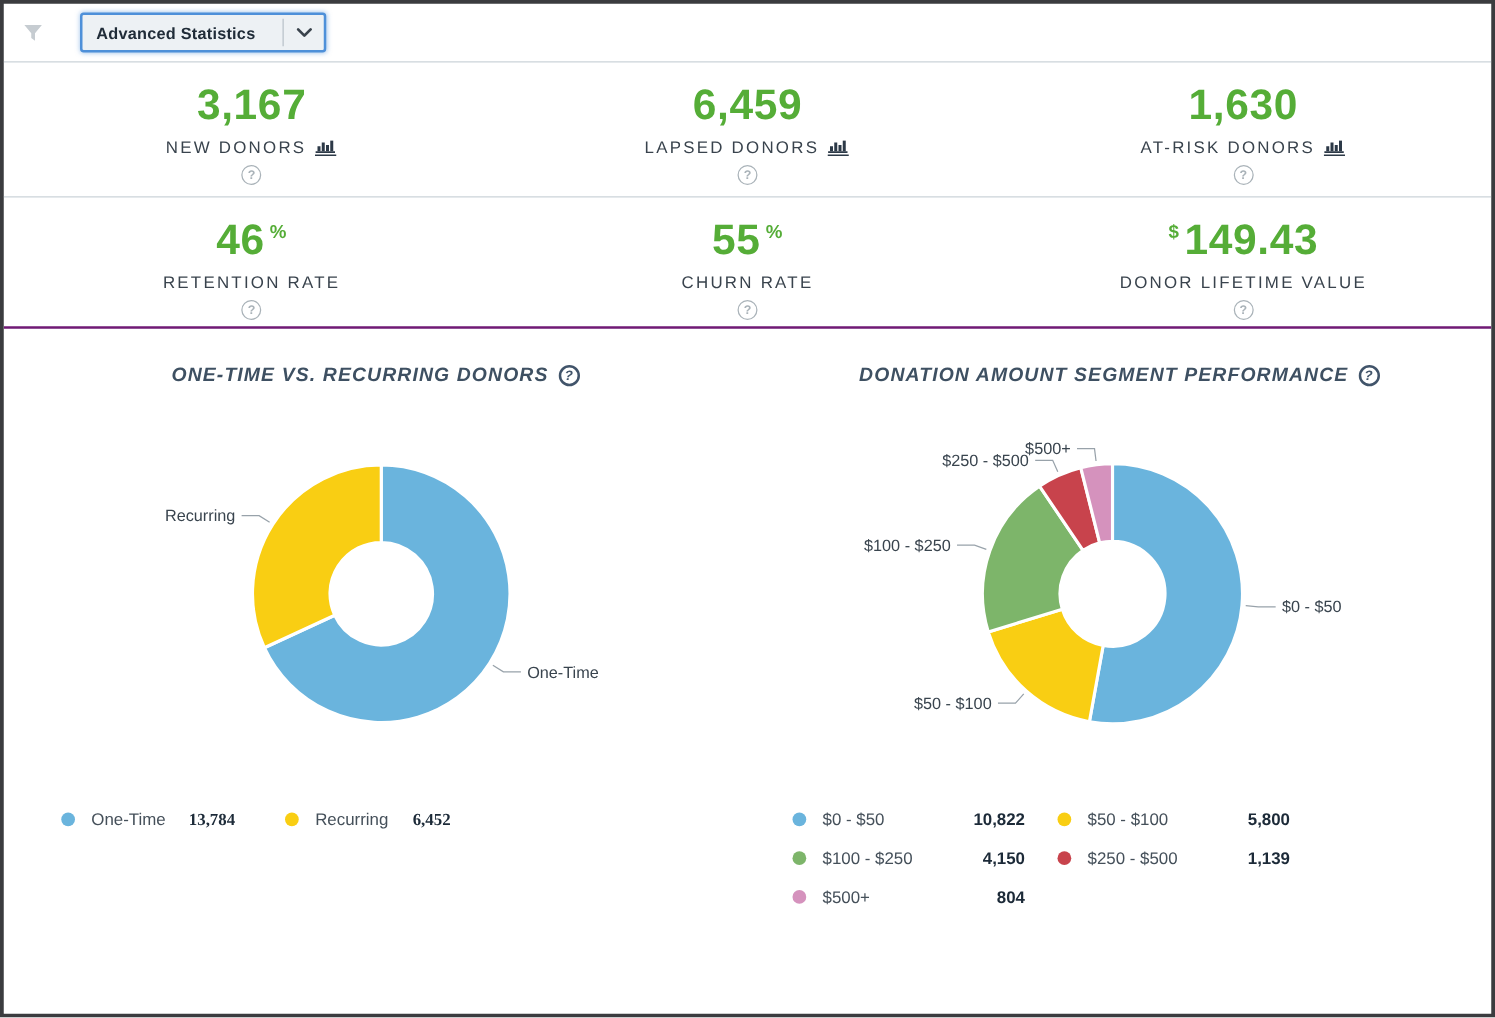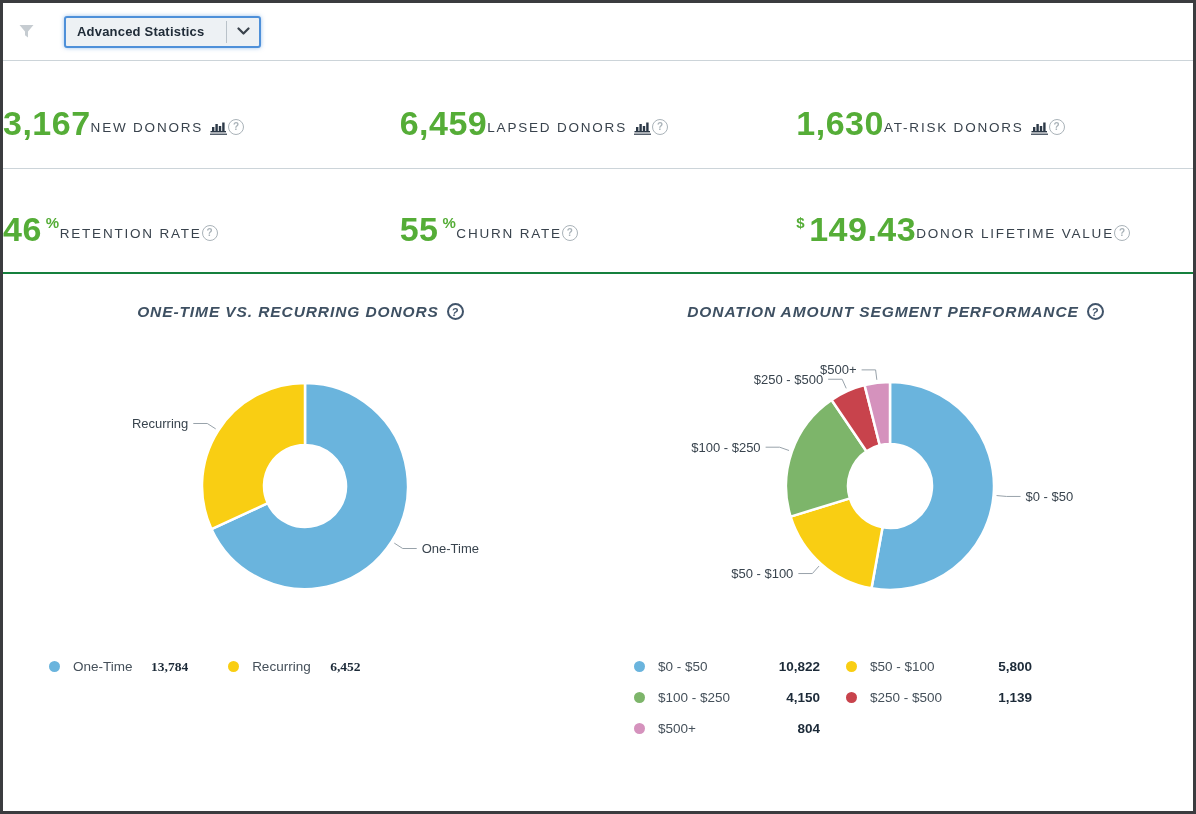--- a/index.html
+++ b/index.html
@@ -1,31 +1,31 @@
 <!DOCTYPE html>
 <html><head>
 <meta charset="utf-8">
 <style>
   * { box-sizing: border-box; margin: 0; padding: 0; }
   html,body { width:1196px; height:814px; background:#fff; }
   body { font-family:"Liberation Sans", sans-serif; }
   .page { position:relative; width:1196px; height:814px; border:3px solid #3b3c3f; background:#fff; overflow:hidden; }
 
   
-  .topbar { height:58px; display:flex; align-items:center; border-bottom:1px solid #ccd4d9; }
+  .topbar { height:47px; display:flex; align-items:center; border-bottom:1px solid #ccd4d9; }
   .funnel { margin-left:15px; flex:0 0 auto; }
   .dropdown { margin-left:29px; width:197px; height:32px; background:#edf1f4; border:2px solid #4e90d9; border-radius:3px; box-shadow:0 0 4px rgba(78,144,217,.55); display:flex; align-items:center; cursor:pointer; }
   .dropdown-label { flex:1; padding-left:11px; font-size:13px; font-weight:700; color:#202c38; letter-spacing:.2px; }
   .dropdown-sep { width:1px; height:22px; background:#b9c2c9; }
   .dropdown-caret { width:32px; display:flex; justify-content:center; align-items:center; }
 
   
   .stats-row { display:flex; height:108px; border-bottom:1px solid #ccd4d9; }
-  .stats-row.second { height:105px; border-bottom:2px solid #15803d; }
-  .stat { flex:1; display:flex; flex-direction:row; align-items:center; padding-top:17px; }
+  .stats-row.second { height:105px; border-bottom:2px solid #701a75; }
+  .stat { flex:1; display:flex; flex-direction:column; align-items:center; padding-top:17px; }
   .stat-value { font-size:34px; font-weight:700; color:#55ad37; line-height:1; letter-spacing:.5px; }
   .stat-sup { font-size:15px; font-weight:700; position:relative; top:-13px; margin-left:4px; }
   .stat-pre { font-size:15px; font-weight:700; position:relative; top:-13px; margin-right:4px; }
   .stat-label { margin-top:9px; font-size:13.5px; letter-spacing:1.8px; color:#39434d; display:flex; align-items:flex-end; gap:7px; }
   .minibar { display:inline-block; }
   .help { margin-top:7px; width:16px; height:16px; border:1px solid #aab3b9; border-radius:50%; color:#aab3b9; font-size:10px; font-weight:700; display:flex; align-items:center; justify-content:center; cursor:pointer; }
 
   
   .charts { display:flex; }
   .chart-col { width:50%; display:flex; flex-direction:column; }

